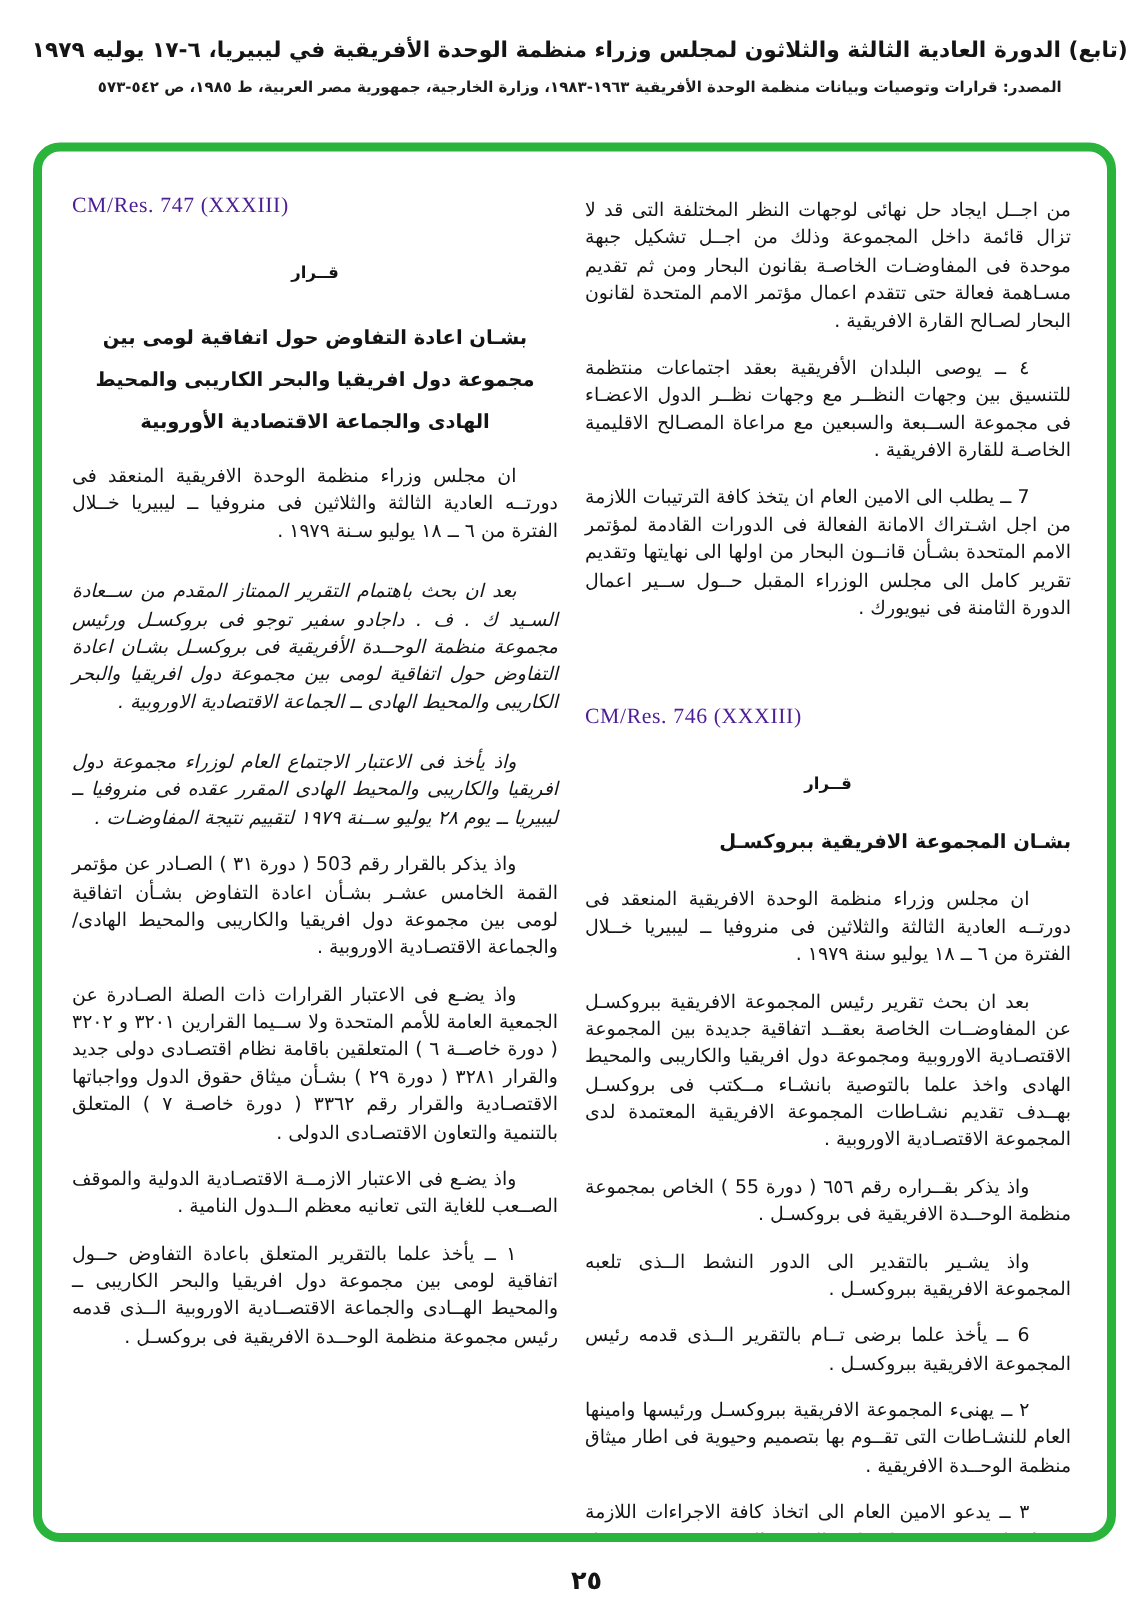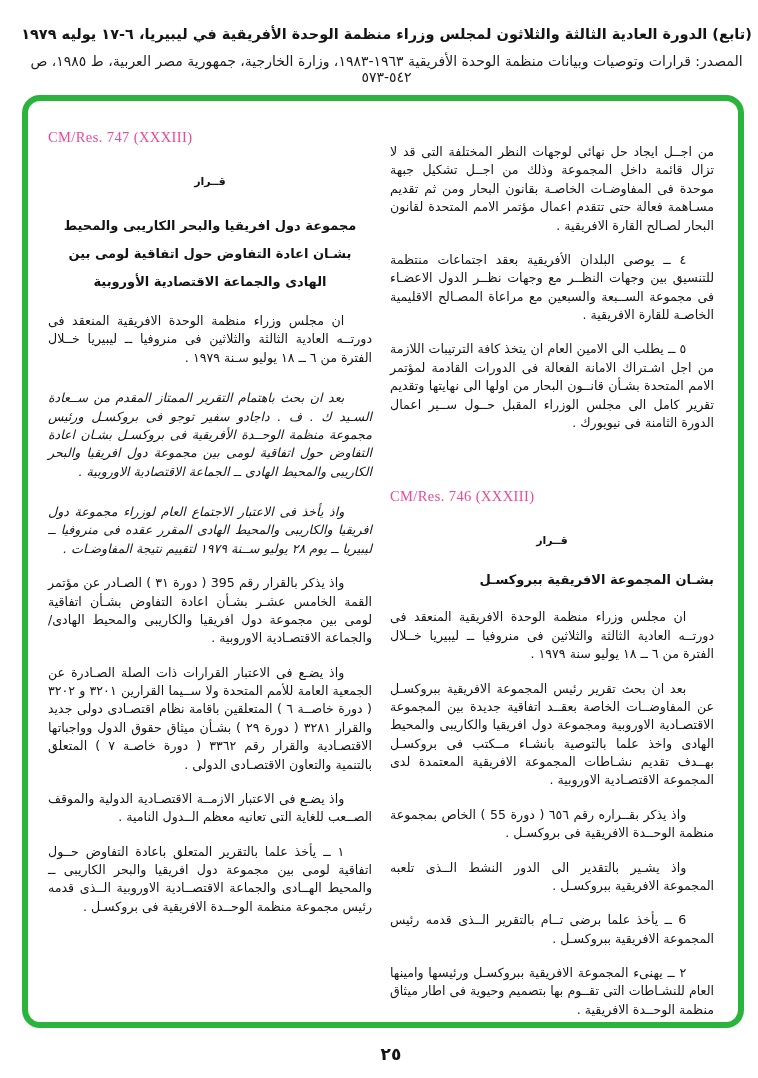--- a/index.html
+++ b/index.html
@@ -6,46 +6,46 @@
   body {
     width:758px; height:1078px;
     background:#ffffff;
     color:#141414;
     font-family:"DejaVu Sans", sans-serif;
     position:relative;
     overflow:hidden;
   }
   .header { direction:rtl; text-align:center; padding-top:26px;margin-left:15px; }
   .doc-title { font-size:14.5px; font-weight:bold; letter-spacing:0; }
-  .doc-source { font-size:14px; font-weight:normal; margin-top:11px; color:#1b1b1b; }
+  .doc-source { font-size:10px; font-weight:bold; margin-top:11px; color:#1b1b1b; }
   .frame {
     position:absolute; left:22px; top:95px;
     width:722px; height:933px;
     border:6px solid #2ab43c;
     border-radius:18px;
     box-sizing:border-box;
     padding:26px 24px 0 20px;
     overflow:hidden;
     background:#ffffff;
   }
   .cols {
     display:flex; direction:rtl; gap:18px;
     font-size:12.6px; line-height:1.46; text-align:justify;
   }
   .col { flex:1; min-width:0; }
   .res-code {
     direction:ltr; text-align:left;
     font-family:"Liberation Serif", serif;
-    font-size:14.5px; letter-spacing:0.4px; color:#ec4899;
+    font-size:14.5px; letter-spacing:0.4px; color:#4c1d95;
     white-space:nowrap;
   }
   .decision { text-align:center; font-weight:bold; font-size:11px; margin:26px 0 22px; }
   .res-title-block { text-align:center; font-weight:bold; font-size:13px; line-height:2.15; margin-bottom:12px; }
   .res-title-single { text-align:right; font-weight:bold; font-size:13px; margin-bottom:18px; }
-  p.para { margin:16px 0 13px; text-indent:2.2em; }
+  p.para { margin:4px 0 13px; text-indent:2.2em; }
   p.para.flush { text-indent:0; }
   p.para.gap-lg { margin-top:22px;font-style:italic; }
   .code-gap { margin-top:54px; }
   .footer {
     position:absolute; top:1044px; left:12px;
     width:100%; text-align:center;
     font-weight:bold; font-size:17px; direction:rtl;
   }
 </style>
 </head>
@@ -55,49 +55,49 @@
   <div class="doc-title">(تابع) الدورة العادية الثالثة والثلاثون لمجلس وزراء منظمة الوحدة الأفريقية في ليبيريا، ٦-١٧ يوليه ١٩٧٩</div>
   <div class="doc-source">المصدر: قرارات وتوصيات وبيانات منظمة الوحدة الأفريقية ١٩٦٣-١٩٨٣، وزارة الخارجية، جمهورية مصر العربية، ط ١٩٨٥، ص ٥٤٢-٥٧٣</div>
 </div>
 
 <div class="frame" style="border-color: rgb(42, 180, 60);">
   <div class="cols">
 
     <div class="col">
       <p class="para flush">من اجــل ايجاد حل نهائى لوجهات النظر المختلفة التى قد لا تزال قائمة داخل المجموعة وذلك من اجــل تشكيل جبهة موحدة فى المفاوضـات الخاصـة بقانون البحار ومن ثم تقديم مسـاهمة فعالة حتى تتقدم اعمال مؤتمر الامم المتحدة لقانون البحار لصـالح القارة الافريقية .</p>
       <p class="para">٤ ــ يوصى البلدان الأفريقية بعقد اجتماعات منتظمة للتنسيق بين وجهات النظــر مع وجهات نظــر الدول الاعضـاء فى مجموعة الســبعة والسبعين مع مراعاة المصـالح الاقليمية الخاصـة للقارة الافريقية .</p>
-      <p class="para">٥ ــ يطلب الى الامين العام ان يتخذ كافة الترتيبات اللازمة من اجل اشـتراك الامانة الفعالة فى الدورات القادمة لمؤتمر الامم المتحدة بشـأن قانــون البحار من اولها الى نهايتها وتقديم تقرير كامل الى مجلس الوزراء المقبل حــول ســير اعمال الدورة الثامنة فى نيويورك .</p>
+      <p class="para">7 ــ يطلب الى الامين العام ان يتخذ كافة الترتيبات اللازمة من اجل اشـتراك الامانة الفعالة فى الدورات القادمة لمؤتمر الامم المتحدة بشـأن قانــون البحار من اولها الى نهايتها وتقديم تقرير كامل الى مجلس الوزراء المقبل حــول ســير اعمال الدورة الثامنة فى نيويورك .</p>
 
       <div class="res-code code-gap">CM/Res. 746 (XXXIII)</div>
       <div class="decision">قــرار</div>
       <div class="res-title-single">بشـان المجموعة الافريقية ببروكسـل</div>
 
       <p class="para">ان مجلس وزراء منظمة الوحدة الافريقية المنعقد فى دورتــه العادية الثالثة والثلاثين فى منروفيا ــ ليبيريا خــلال الفترة من ٦ ــ ١٨ يوليو سنة ١٩٧٩ .</p>
       <p class="para">بعد ان بحث تقرير رئيس المجموعة الافريقية ببروكسـل عن المفاوضــات الخاصة بعقــد اتفاقية جديدة بين المجموعة الاقتصـادية الاوروبية ومجموعة دول افريقيا والكاريبى والمحيط الهادى واخذ علما بالتوصية بانشـاء مــكتب فى بروكسـل بهــدف تقديم نشـاطات المجموعة الافريقية المعتمدة لدى المجموعة الاقتصـادية الاوروبية .</p>
       <p class="para">واذ يذكر بقــراره رقم ٦٥٦ ( دورة 55 ) الخاص بمجموعة منظمة الوحــدة الافريقية فى بروكسـل .</p>
       <p class="para">واذ يشـير بالتقدير الى الدور النشط الــذى تلعبه المجموعة الافريقية ببروكسـل .</p>
       <p class="para">6 ــ يأخذ علما برضى تــام بالتقرير الــذى قدمه رئيس المجموعة الافريقية ببروكسـل .</p>
       <p class="para">٢ ــ يهنىء المجموعة الافريقية ببروكسـل ورئيسها وامينها العام للنشـاطات التى تقــوم بها بتصميم وحيوية فى اطار ميثاق منظمة الوحــدة الافريقية .</p>
       <p class="para">٣ ــ يدعو الامين العام الى اتخاذ كافة الاجراءات اللازمة من اجــل فتح مكتب لمنظمة الوحدة الافريقية فى بروكسـل فــورا .</p>
 
     </div>
 
     <div class="col">
       <div class="res-code">CM/Res. 747 (XXXIII)</div>
       <div class="decision">قــرار</div>
       <div class="res-title-block">
+        <div>بشـان اعادة التفاوض حول اتفاقية لومى بين</div>
         <div>مجموعة دول افريقيا والبحر الكاريبى والمحيط</div>
-        <div>بشـان اعادة التفاوض حول اتفاقية لومى بين</div>
         <div>الهادى والجماعة الاقتصادية الأوروبية</div>
       </div>
 
       <p class="para">ان مجلس وزراء منظمة الوحدة الافريقية المنعقد فى دورتــه العادية الثالثة والثلاثين فى منروفيا ــ ليبيريا خــلال الفترة من ٦ ــ ١٨ يوليو سـنة ١٩٧٩ .</p>
       <p class="para gap-lg">بعد ان بحث باهتمام التقرير الممتاز المقدم من ســعادة السـيد ك . ف . داجادو سفير توجو فى بروكسـل ورئيس مجموعة منظمة الوحــدة الأفريقية فى بروكسـل بشـان اعادة التفاوض حول اتفاقية لومى بين مجموعة دول افريقيا والبحر الكاريبى والمحيط الهادى ــ الجماعة الاقتصادية الاوروبية .</p>
       <p class="para gap-lg">واذ يأخذ فى الاعتبار الاجتماع العام لوزراء مجموعة دول افريقيا والكاريبى والمحيط الهادى المقرر عقده فى منروفيا ــ ليبيريا ــ يوم ٢٨ يوليو ســنة ١٩٧٩ لتقييم نتيجة المفاوضـات .</p>
-      <p class="para">واذ يذكر بالقرار رقم 395 ( دورة ٣١ ) الصـادر عن مؤتمر القمة الخامس عشـر بشـأن اعادة التفاوض بشـأن اتفاقية لومى بين مجموعة دول افريقيا والكاريبى والمحيط الهادى/والجماعة الاقتصـادية الاوروبية .</p>
+      <p class="para">واذ يذكر بالقرار رقم 503 ( دورة ٣١ ) الصـادر عن مؤتمر القمة الخامس عشـر بشـأن اعادة التفاوض بشـأن اتفاقية لومى بين مجموعة دول افريقيا والكاريبى والمحيط الهادى/والجماعة الاقتصـادية الاوروبية .</p>
       <p class="para">واذ يضـع فى الاعتبار القرارات ذات الصلة الصـادرة عن الجمعية العامة للأمم المتحدة ولا ســيما القرارين ٣٢٠١ و ٣٢٠٢ ( دورة خاصــة ٦ ) المتعلقين باقامة نظام اقتصـادى دولى جديد والقرار ٣٢٨١ ( دورة ٢٩ ) بشـأن ميثاق حقوق الدول وواجباتها الاقتصـادية والقرار رقم ٣٣٦٢ ( دورة خاصـة ٧ ) المتعلق بالتنمية والتعاون الاقتصـادى الدولى .</p>
       <p class="para">واذ يضـع فى الاعتبار الازمــة الاقتصـادية الدولية والموقف الصــعب للغاية التى تعانيه معظم الــدول النامية .</p>
       <p class="para">١ ــ يأخذ علما بالتقرير المتعلق باعادة التفاوض حــول اتفاقية لومى بين مجموعة دول افريقيا والبحر الكاريبى ــ والمحيط الهــادى والجماعة الاقتصــادية الاوروبية الــذى قدمه رئيس مجموعة منظمة الوحــدة الافريقية فى بروكسـل .</p>
     </div>
 
   </div>
 </div>
 
 <div class="footer">٢٥</div>
 

